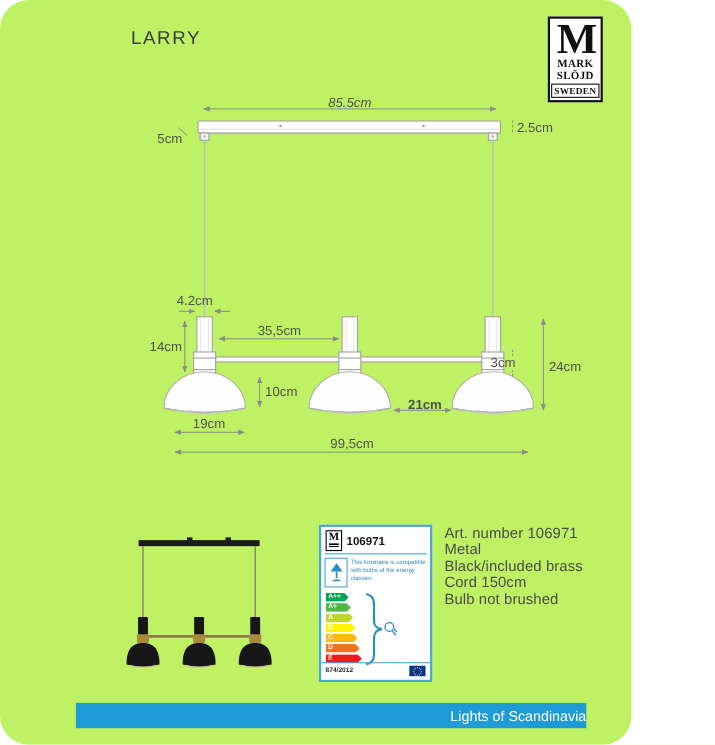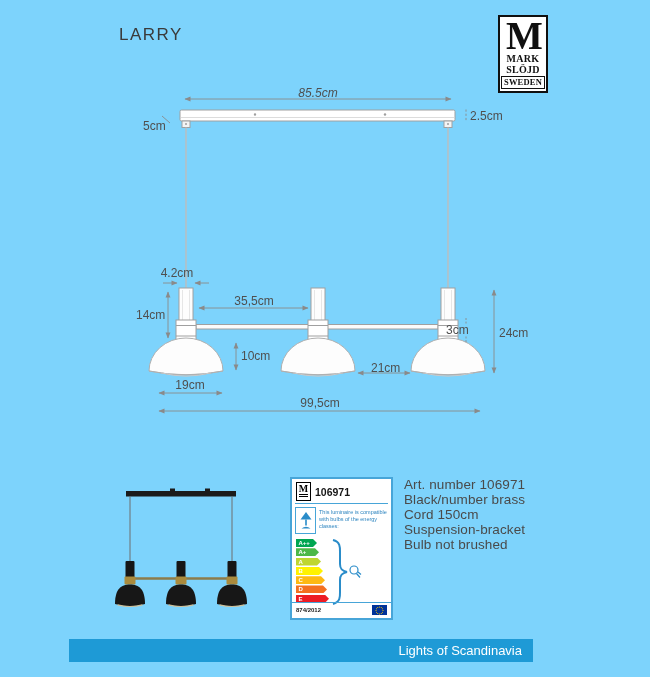--- a/index.html
+++ b/index.html
@@ -1,17 +1,17 @@
 <!DOCTYPE html>
 <html><head>
 <meta charset="utf-8">
 <style>
   html,body { margin:0; padding:0; background:#fff; }
-  .page { position:relative; width:650px; height:677px; background:#7dd3fc;
-          font-family:"Liberation Sans", sans-serif; overflow:hidden; }
+  .page { position:relative; width:574px; height:677px; background:#bef264;
+          font-family:"Liberation Sans", sans-serif; overflow:hidden;border-radius:26px; }
 
   
   .title { position:absolute; left:119px; top:25px; font-size:17px;
            letter-spacing:1.5px; color:#3a3a3a; }
 
   .logo { position:absolute; left:498px; top:15px; width:44px; border:2px solid #101010;
           padding:1px 1px 2px; text-align:center; background:#fff; color:#101010;
           font-family:"Liberation Serif", serif; }
   .logo-m { font-size:39px; font-weight:bold; line-height:0.92; letter-spacing:-3px; }
   .logo-word { font-size:10px; font-weight:bold; letter-spacing:0.3px; line-height:1.08; }
@@ -57,21 +57,21 @@
   .e-reg { font-size:6px; font-weight:bold; color:#222; }
 
   
   .specs { position:absolute; left:404px; top:477px; font-size:13.5px;
            line-height:15.1px; color:#4a4a4a; letter-spacing:0.1px; }
   .specs span { display:block; }
 
   
   .footer-bar { position:absolute; left:69px; top:639px; width:464px; height:23px;
                 display:flex; align-items:center; justify-content:flex-end;
-                padding-right:11px; box-sizing:border-box; color:#fff; font-size:13px; }
+                box-sizing:border-box; color:#fff; font-size:13px; }
 </style>
 </head>
 <body>
 
 <div class="page">
 
   <svg class="canvas" width="650" height="677" viewBox="0 0 650 677">
     <defs>
       <marker id="ar" viewBox="0 0 8 8" refX="7" refY="4" markerWidth="7" markerHeight="7" orient="auto-start-reverse">
         <path d="M0,0.9 L7.6,4 L0,7.1 Z" fill="#8a8a8a"></path>
@@ -192,21 +192,21 @@
     <div class="logo-sweden">SWEDEN</div>
   </div>
 
   <span class="dim-label ctr" style="left:318px; top:86px;font-style:italic;">85.5cm</span>
   <span class="dim-label" style="left:143px; top:119px;">5cm</span>
   <span class="dim-label" style="left:470px; top:109px;">2.5cm</span>
   <span class="dim-label ctr" style="left:177px; top:266px;">4.2cm</span>
   <span class="dim-label ctr" style="left:254px; top:294px;">35,5cm</span>
   <span class="dim-label" style="left:136px; top:308px;">14cm</span>
   <span class="dim-label" style="left:241px; top:349px;">10cm</span>
-  <span class="dim-label" style="left:371px; top:361px;">21cm</span>
+  <span class="dim-label" style="left:371px; top:361px;font-weight:bold;">21cm</span>
   <span class="dim-label" style="left:446px; top:323px;">3cm</span>
   <span class="dim-label" style="left:499px; top:326px;">24cm</span>
   <span class="dim-label ctr" style="left:190px; top:378px;text-align:right;">19cm</span>
   <span class="dim-label ctr" style="left:320px; top:396px;">99,5cm</span>
 
   <div class="energy">
     <div class="e-head">
       <div class="mini-mark">
         <span class="mm-m">M</span>
         <span class="mm-bars"></span>
@@ -255,23 +255,23 @@
             <circle cx="4" cy="5.5" r="0.55"></circle>
           <circle cx="4.47" cy="3.75" r="0.55"></circle>
             <circle cx="5.75" cy="2.47" r="0.55"></circle>
         </g>
       </svg>
     </div>
   </div>
 
   <div class="specs">
     <span>Art. number 106971</span>
-    <span>Black/number brass</span>
+    <span>Metal</span>
+    <span>Black/included brass</span>
     <span>Cord 150cm</span>
-    <span>Suspension-bracket</span>
     <span>Bulb not brushed</span>
   </div>
 
   <div class="footer-bar" style="background: rgb(30, 154, 214);">
     <span>Lights of Scandinavia</span>
   </div>
 
 </div>
 
 </body></html>

